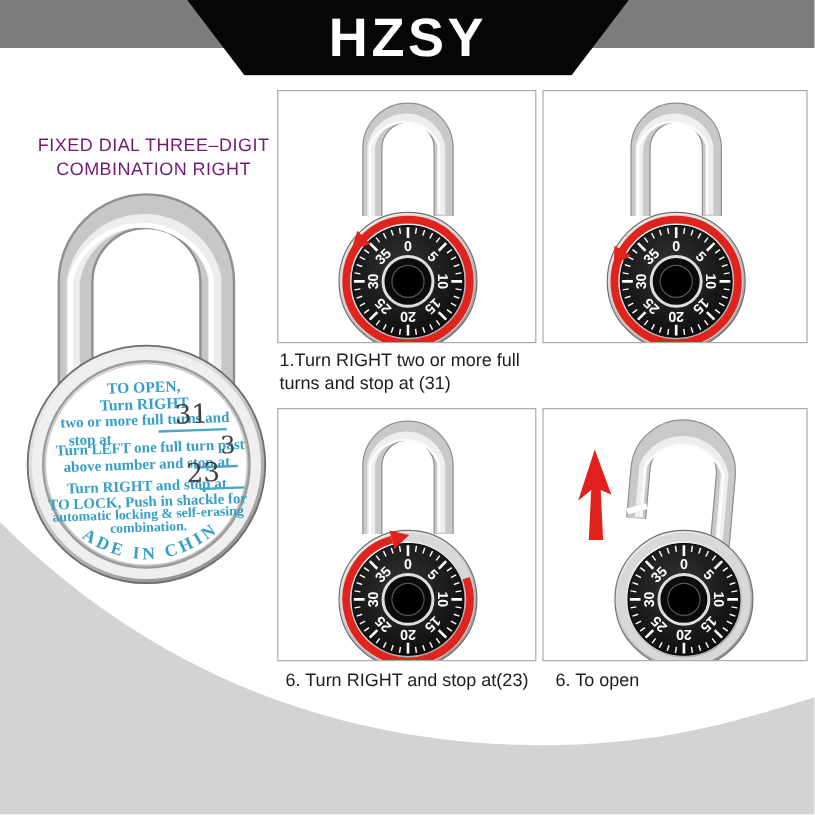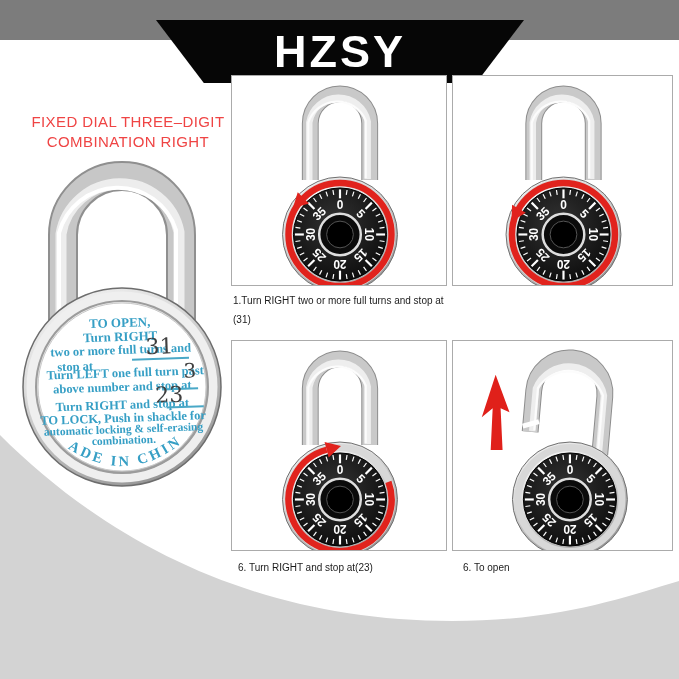--- a/index.html
+++ b/index.html
@@ -3,46 +3,46 @@
 <meta charset="utf-8">
 <style>
   * { margin:0; padding:0; box-sizing:border-box; }
   body { background:#fff; font-family:"Liberation Sans", sans-serif; }
   .canvas { position:relative; width:679px; height:679px; background:#fff; overflow:hidden; }
 
   
   .topbar { position:absolute; left:0; top:0; width:679px; height:40px; background:#7c7c7c; }
   .banner { position:absolute; left:156px; top:0; width:368px; height:63px; background:#060606;
             clip-path:polygon(0 0,100% 0,87% 100%,13% 100%);
-            display:flex; align-items:center; justify-content:center;margin-top:20px; }
+            display:flex; align-items:center; justify-content:center; }
   .banner span { color:#fff; font-size:45px; font-weight:bold; letter-spacing:3px; }
 
   
   .intro { position:absolute; left:0; top:112px; width:256px; text-align:center;
-           color:#ef4444; font-size:15px; line-height:20px; letter-spacing:.4px; }
+           color:#701a75; font-size:15px; line-height:20px; letter-spacing:.4px; }
 
   
   .main-lock { position:absolute; left:5px; top:160px; width:235px; height:335px; }
   .main-lock svg.lockart { position:absolute; left:0; top:0; }
   .face { position:absolute; left:33px; top:143px; width:168px; height:168px;
           transform:rotate(-2deg); color:#369fc5; font-family:"Liberation Serif", serif; font-weight:bold; }
   .face .ln { position:absolute; white-space:nowrap; }
   .face .c { left:0; width:168px; text-align:center; }
   .hand { position:absolute; font-family:"DejaVu Serif", serif; font-weight:normal; color:#3f3f3f; white-space:nowrap; }
   .uline { position:absolute; border-bottom:2px solid #49a8c7; }
   .micsvg { position:absolute; left:0; top:0; }
 
   
   .panel { position:absolute; background:#fff; border:1px solid #ababab; }
   .p1 { left:231px; top:75px;  width:216px; height:211px; }
   .p2 { left:452px; top:75px;  width:221px; height:211px; }
   .p3 { left:231px; top:340px; width:216px; height:211px; }
   .p4 { left:452px; top:340px; width:221px; height:211px; }
   .panel svg { width:100%; height:100%; display:block; }
-  .caption { position:absolute; color:#1c1c1c; font-size:10px; line-height:19px; }
+  .caption { position:absolute; color:#1c1c1c; font-size:15px; line-height:19px; }
   .cap1 { left:233px; top:291px; width:212px; }
   .cap2 { left:456px; top:291px; width:224px; }
   .cap3 { left:238px; top:558px; width:215px; }
   .cap4 { left:463px; top:558px; width:160px; }
 
   
   .swoosh { position:absolute; left:0; top:425px; width:679px; height:254px; }
 </style>
 </head>
 <body>

